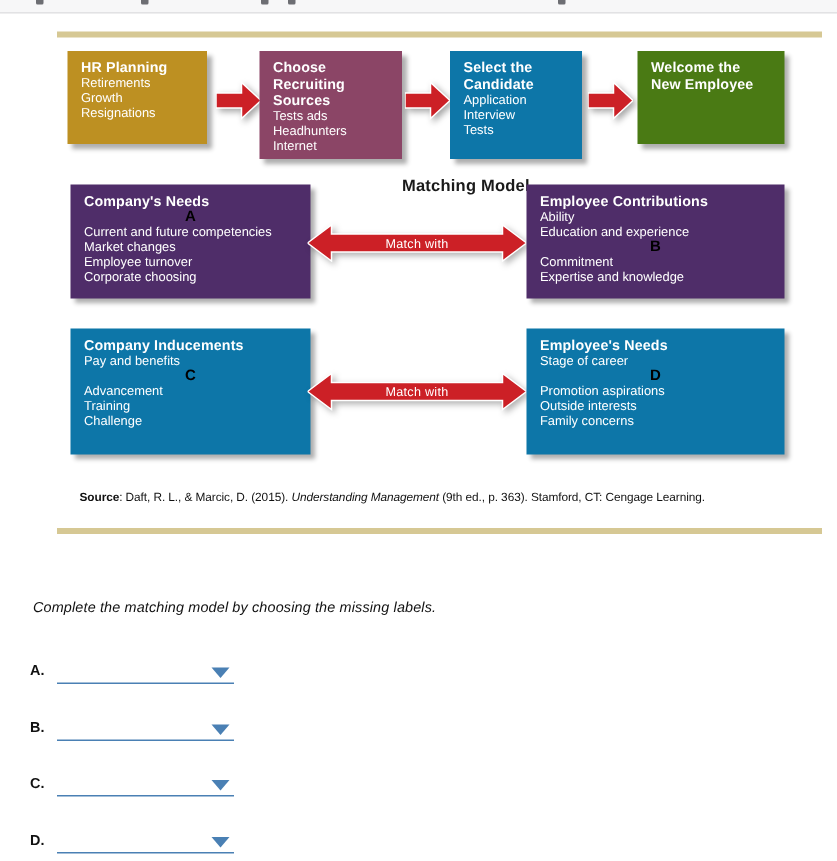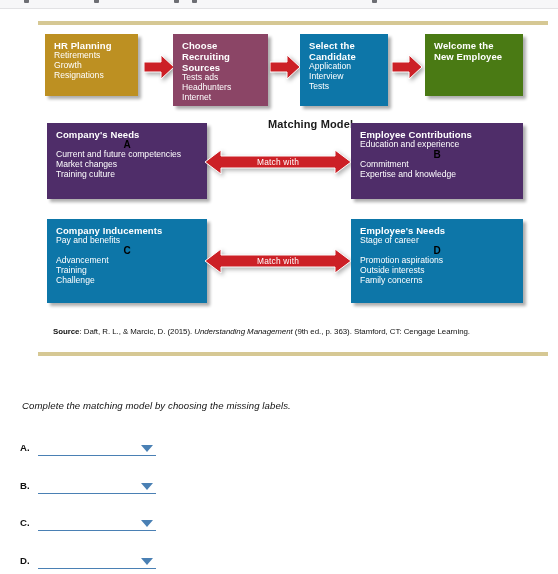--- a/index.html
+++ b/index.html
@@ -180,32 +180,34 @@
     <span class="t">Welcome the New Employee</span>
   </div>
 
   <div class="mm-title" style="left:248px; top:108px">Matching Model</div>
 
   <div class="dbox" style="left:47px; top:113px; width:160px; height:76px; background:#4f2d69">
     <span class="t">Company's Needs</span>
     <span class="marker">A</span>
     <span class="l">Current and future competencies</span>
     <span class="l">Market changes</span>
-    <span class="l">Training culture</span>
+    <span class="l">Employee turnover</span>
+    <span class="l">Corporate choosing</span>
   </div>
 
   <svg class="arrow-2" style="left:205px; top:139px; width:146px; height:26px" viewBox="0 0 146 26" preserveAspectRatio="none">
     <polygon points="0,13 16,1 16,7 130,7 130,1 146,13 130,25 130,19 16,19 16,25" fill="#cc2026" stroke="#ffffff" stroke-width="1"></polygon>
   </svg>
   <div class="arrow-2" style="left:205px; top:139px; width:146px; height:26px; filter:none">
     <span class="cap">Match with</span>
   </div>
 
   <div class="dbox" style="left:351px; top:113px; width:172px; height:76px; background:#4f2d69">
     <span class="t">Employee Contributions</span>
+    <span class="l">Ability</span>
     <span class="l">Education and experience</span>
     <span class="marker">B</span>
     <span class="l">Commitment</span>
     <span class="l">Expertise and knowledge</span>
   </div>
 
   <div class="dbox" style="left:47px; top:209px; width:160px; height:84px; background:#0d76a8">
     <span class="t">Company Inducements</span>
     <span class="l">Pay and benefits</span>
     <span class="marker">C</span>

